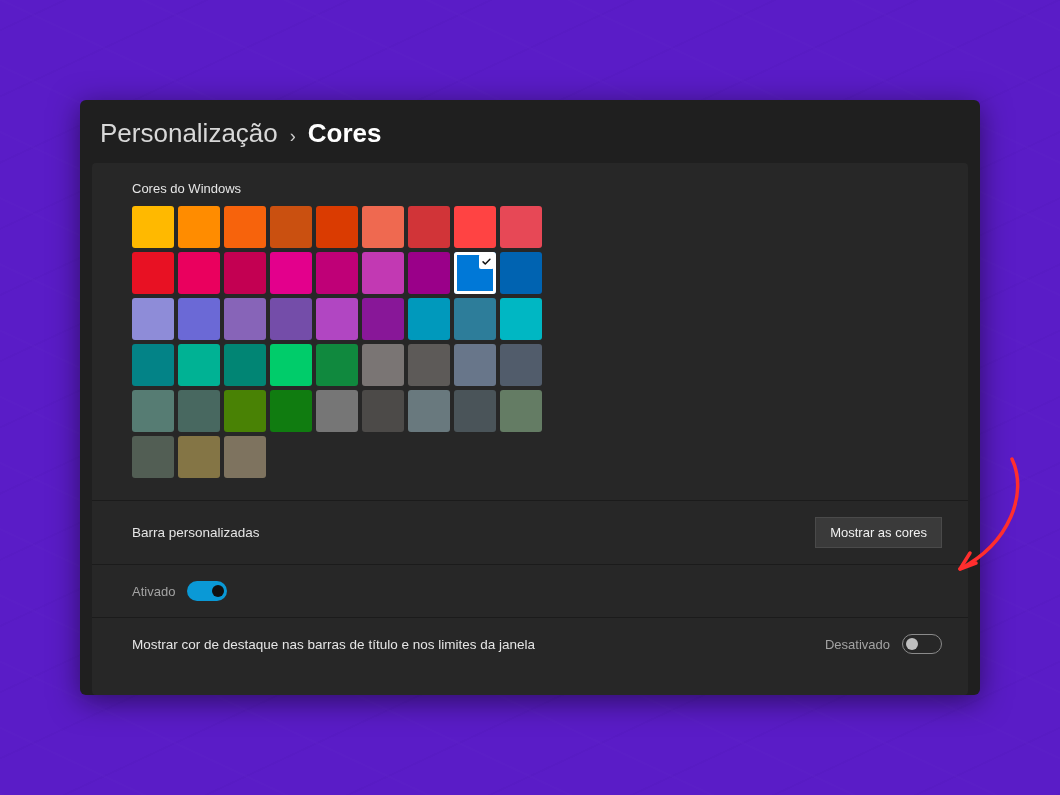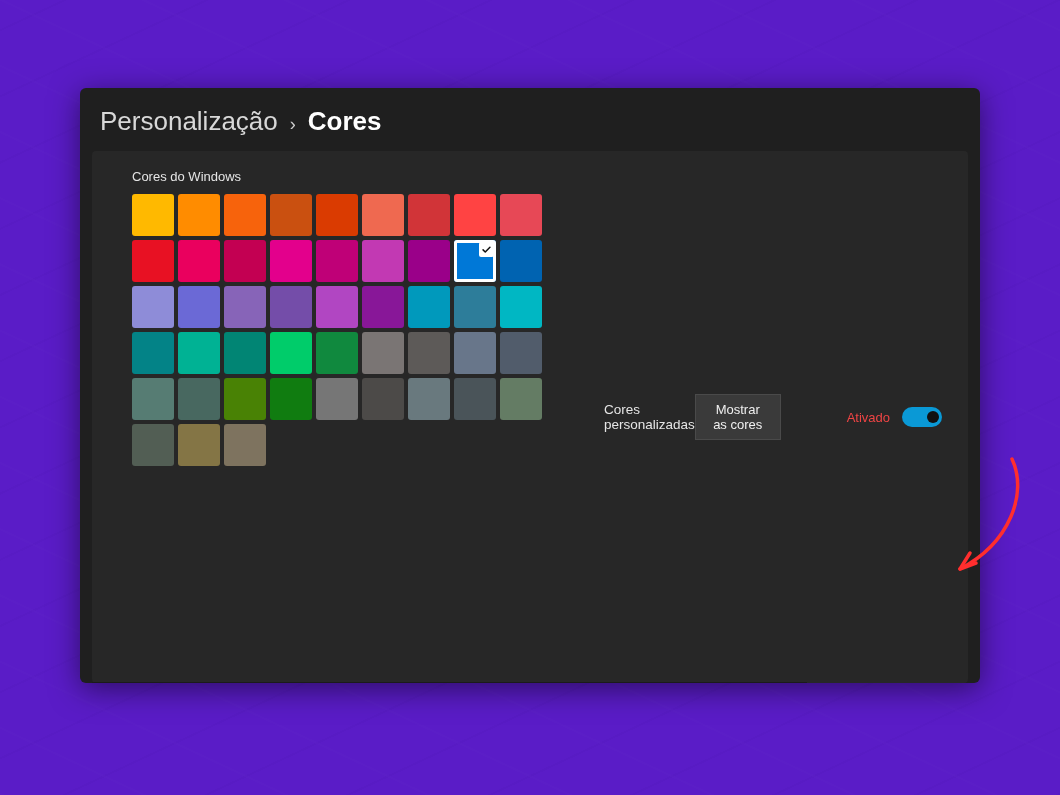--- a/index.html
+++ b/index.html
@@ -15,21 +15,21 @@
     position: absolute; inset: 0;
     background:
       repeating-linear-gradient(25deg, rgba(255,255,255,0.04) 0 2px, transparent 2px 60px),
       repeating-linear-gradient(-25deg, rgba(0,0,0,0.05) 0 2px, transparent 2px 60px);
     opacity: 0.25;
     pointer-events: none;
   }
 
   .window {
     position: absolute;
-    left: 80px; top: 88px;
+    left: 80px; top: 100px;
     width: 900px; height: 595px;
     background: #1f1f1f;
     border-radius: 6px;
     box-shadow: 0 6px 30px rgba(0,0,0,0.5);
     overflow: hidden;
     display: flex;
     flex-direction: column;
   }
 
   .breadcrumb {
@@ -44,21 +44,21 @@
   .breadcrumb .parent { font-weight: 500; color: #d8d8d8; }
   .breadcrumb .chev { font-size: 18px; font-weight: 400; color: #cfcfcf; }
   .breadcrumb .current { font-weight: 700; color: #fff; }
 
   .panel {
     flex: 1;
     background: #272727;
     margin: 0 12px 0 12px;
     border-radius: 4px;
     display: flex;
-    justify-content: space-between;
+    flex-direction: column;
   }
 
   .swatch-section {
     padding: 18px 22px 22px 40px;
     border-bottom: 1px solid #1b1b1b;
   }
   .swatch-label {
     font-size: 13px;
     color: #e5e5e5;
     margin-bottom: 10px;
@@ -98,21 +98,21 @@
     display: flex;
     align-items: center;
     justify-content: space-between;
     padding: 16px 26px 16px 40px;
     border-bottom: 1px solid #1b1b1b;
     font-size: 13.5px;
     color: #e5e5e5;
   }
   .setting-row:last-of-type { border-bottom: none; }
   .row-right { display: flex; align-items: center; gap: 12px; }
-  .state-text { font-size: 13px; color: #ef4444; }
+  .state-text { font-size: 13px; color: #a3a3a3; }
 
   .btn {
     background: #3a3a3a;
     border: 1px solid #4a4a4a;
     color: #f0f0f0;
     font-size: 13px;
     padding: 7px 14px;
     border-radius: 0;
     cursor: pointer;
   }
@@ -230,35 +230,44 @@
           </div>
           <div class="swatch-row">
             <div class="swatch" style="background: rgb(82, 94, 84);"></div>
             <div class="swatch" style="background: rgb(132, 117, 69);"></div>
             <div class="swatch" style="background: rgb(126, 115, 95);"></div>
           </div>
         </div>
     </div>
 
     <div class="setting-row">
-      <span>Cores personalizadas</span>
+      <span>Barra personalizadas</span>
       <div class="row-right">
         <button class="btn">Mostrar as cores</button>
       </div>
     </div>
 
     <div class="setting-row">
       <div class="row-right">
         <span class="state-text">Ativado</span>
         <div class="toggle on">
           <div class="knob"></div>
         </div>
       </div>
     </div>
 
+    <div class="setting-row">
+      <span>Mostrar cor de destaque nas barras de título e nos limites da janela</span>
+      <div class="row-right">
+        <span class="state-text">Desativado</span>
+        <div class="toggle off">
+          <div class="knob"></div>
+        </div>
+      </div>
+    </div>
 
   </div>
 
 
 </div>
 
 <svg class="annot-arrow" viewBox="0 0 90 130">
   <path d="M70 6 C 86 40, 68 90, 18 116" stroke="#ff2e2e" stroke-width="3.5" fill="none" stroke-linecap="round"></path>
   <path d="M18 116 L34 110 M18 116 L28 100" stroke="#ff2e2e" stroke-width="3.5" fill="none" stroke-linecap="round"></path>
 </svg>

